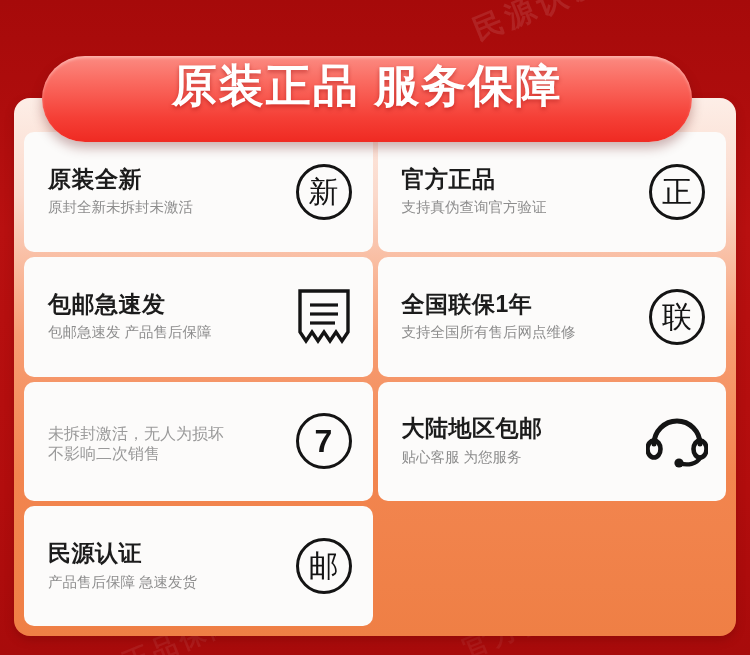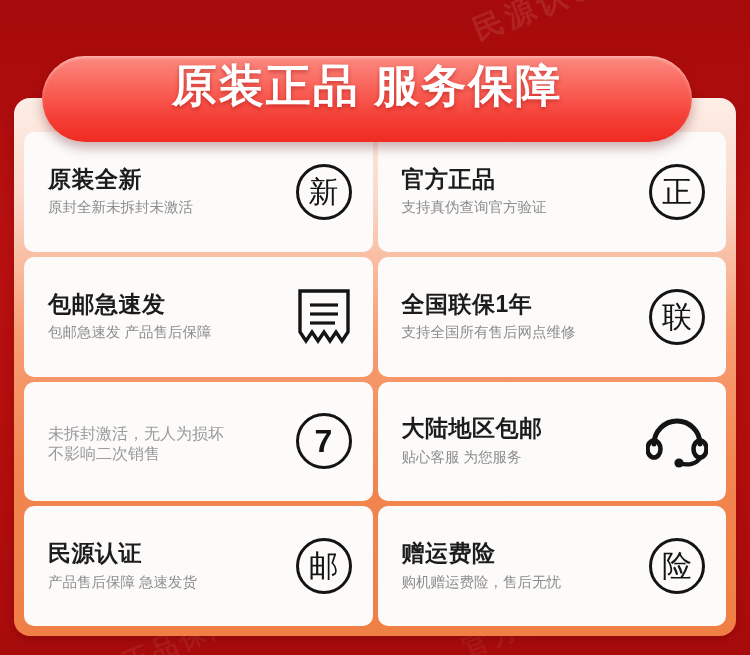--- a/index.html
+++ b/index.html
@@ -216,27 +216,16 @@
           <div class="card-text">
             <div class="card-title">民源认证</div>
             <div class="card-sub">
               <span class="line">产品售后保障 急速发货</span>
             </div>
           </div>
           <div class="card-icon">
             <div class="circ">邮</div>
           </div>
         </div>
-        <div class="card">
-          <div class="card-text">
-            <div class="card-title">赠运费险</div>
-            <div class="card-sub">
-              <span class="line">购机赠运费险，售后无忧</span>
-            </div>
-          </div>
-          <div class="card-icon">
-            <div class="circ">险</div>
-          </div>
-        </div>
       </div>
   </div>
 
 </div>
 
 </body></html>

